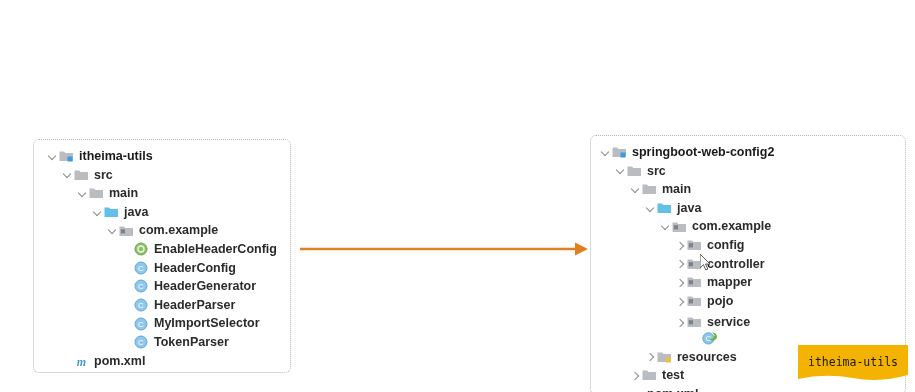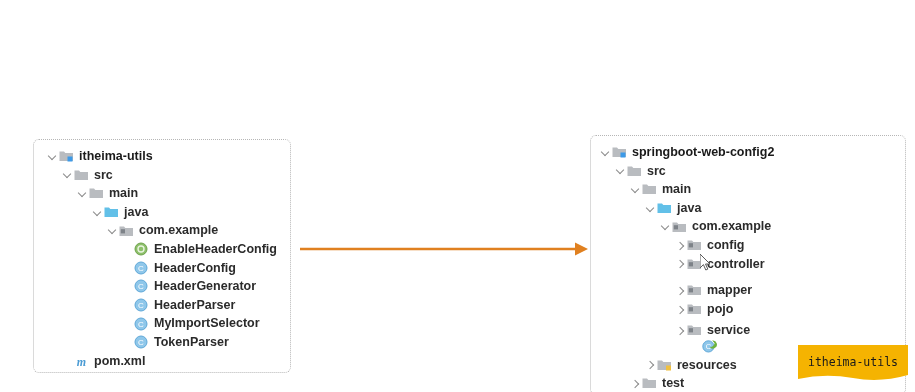--- a/index.html
+++ b/index.html
@@ -307,21 +307,21 @@
         <div class="row" style="padding-left: 83px;">
           <span class="chev right"></span>
           <span class="ico">
             <svg width="15" height="14" viewBox="0 0 15 14">
               <path d="M0.5 2.5 H5 L6.3 4 H14 V12 H0.5 Z" fill="#b9bcc0"></path>
               <rect x="1.8" y="5.2" width="4.2" height="4.2" fill="#7d8288"></rect>
             </svg>
           </span>
           <span class="label">controller</span>
         </div>
-        <div class="row" style="padding-left: 83px; margin-top: 8px;">
+        <div class="row" style="padding-left: 83px;">
           <span class="chev right"></span>
           <span class="ico">
             <svg width="15" height="14" viewBox="0 0 15 14">
               <path d="M0.5 2.5 H5 L6.3 4 H14 V12 H0.5 Z" fill="#b9bcc0"></path>
               <rect x="1.8" y="5.2" width="4.2" height="4.2" fill="#7d8288"></rect>
             </svg>
           </span>
           <span class="label">mapper</span>
         </div>
         <div class="row" style="padding-left: 83px;">

